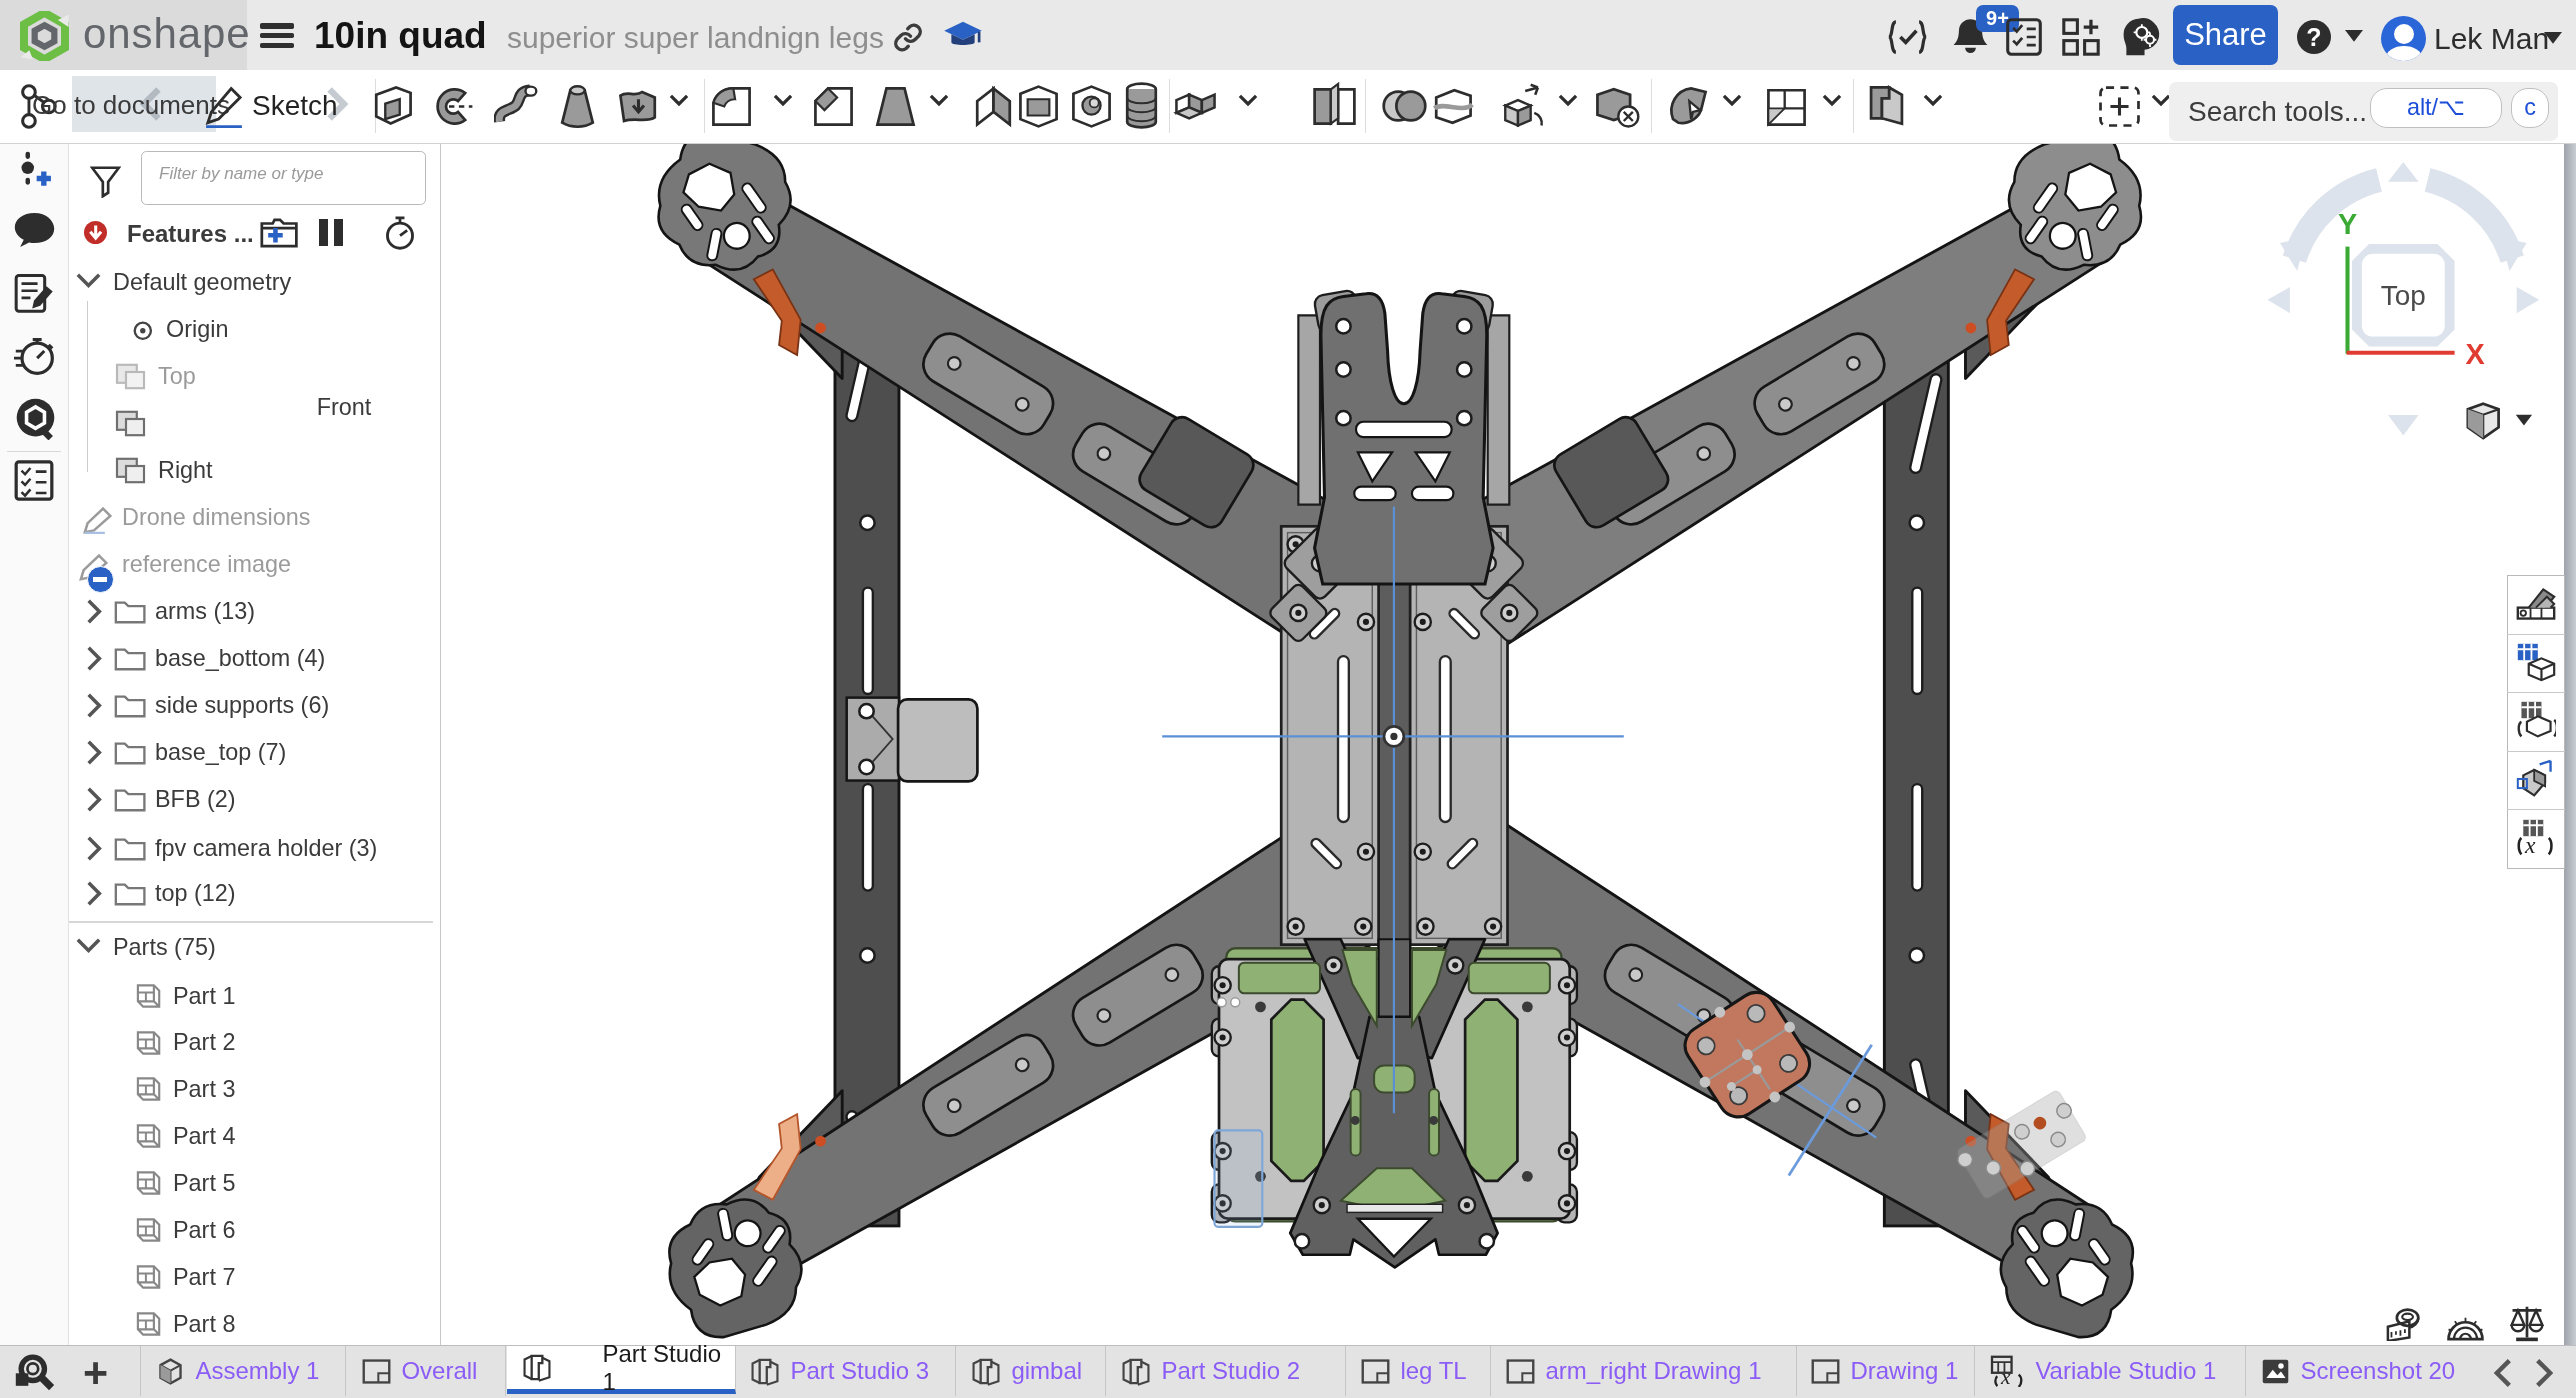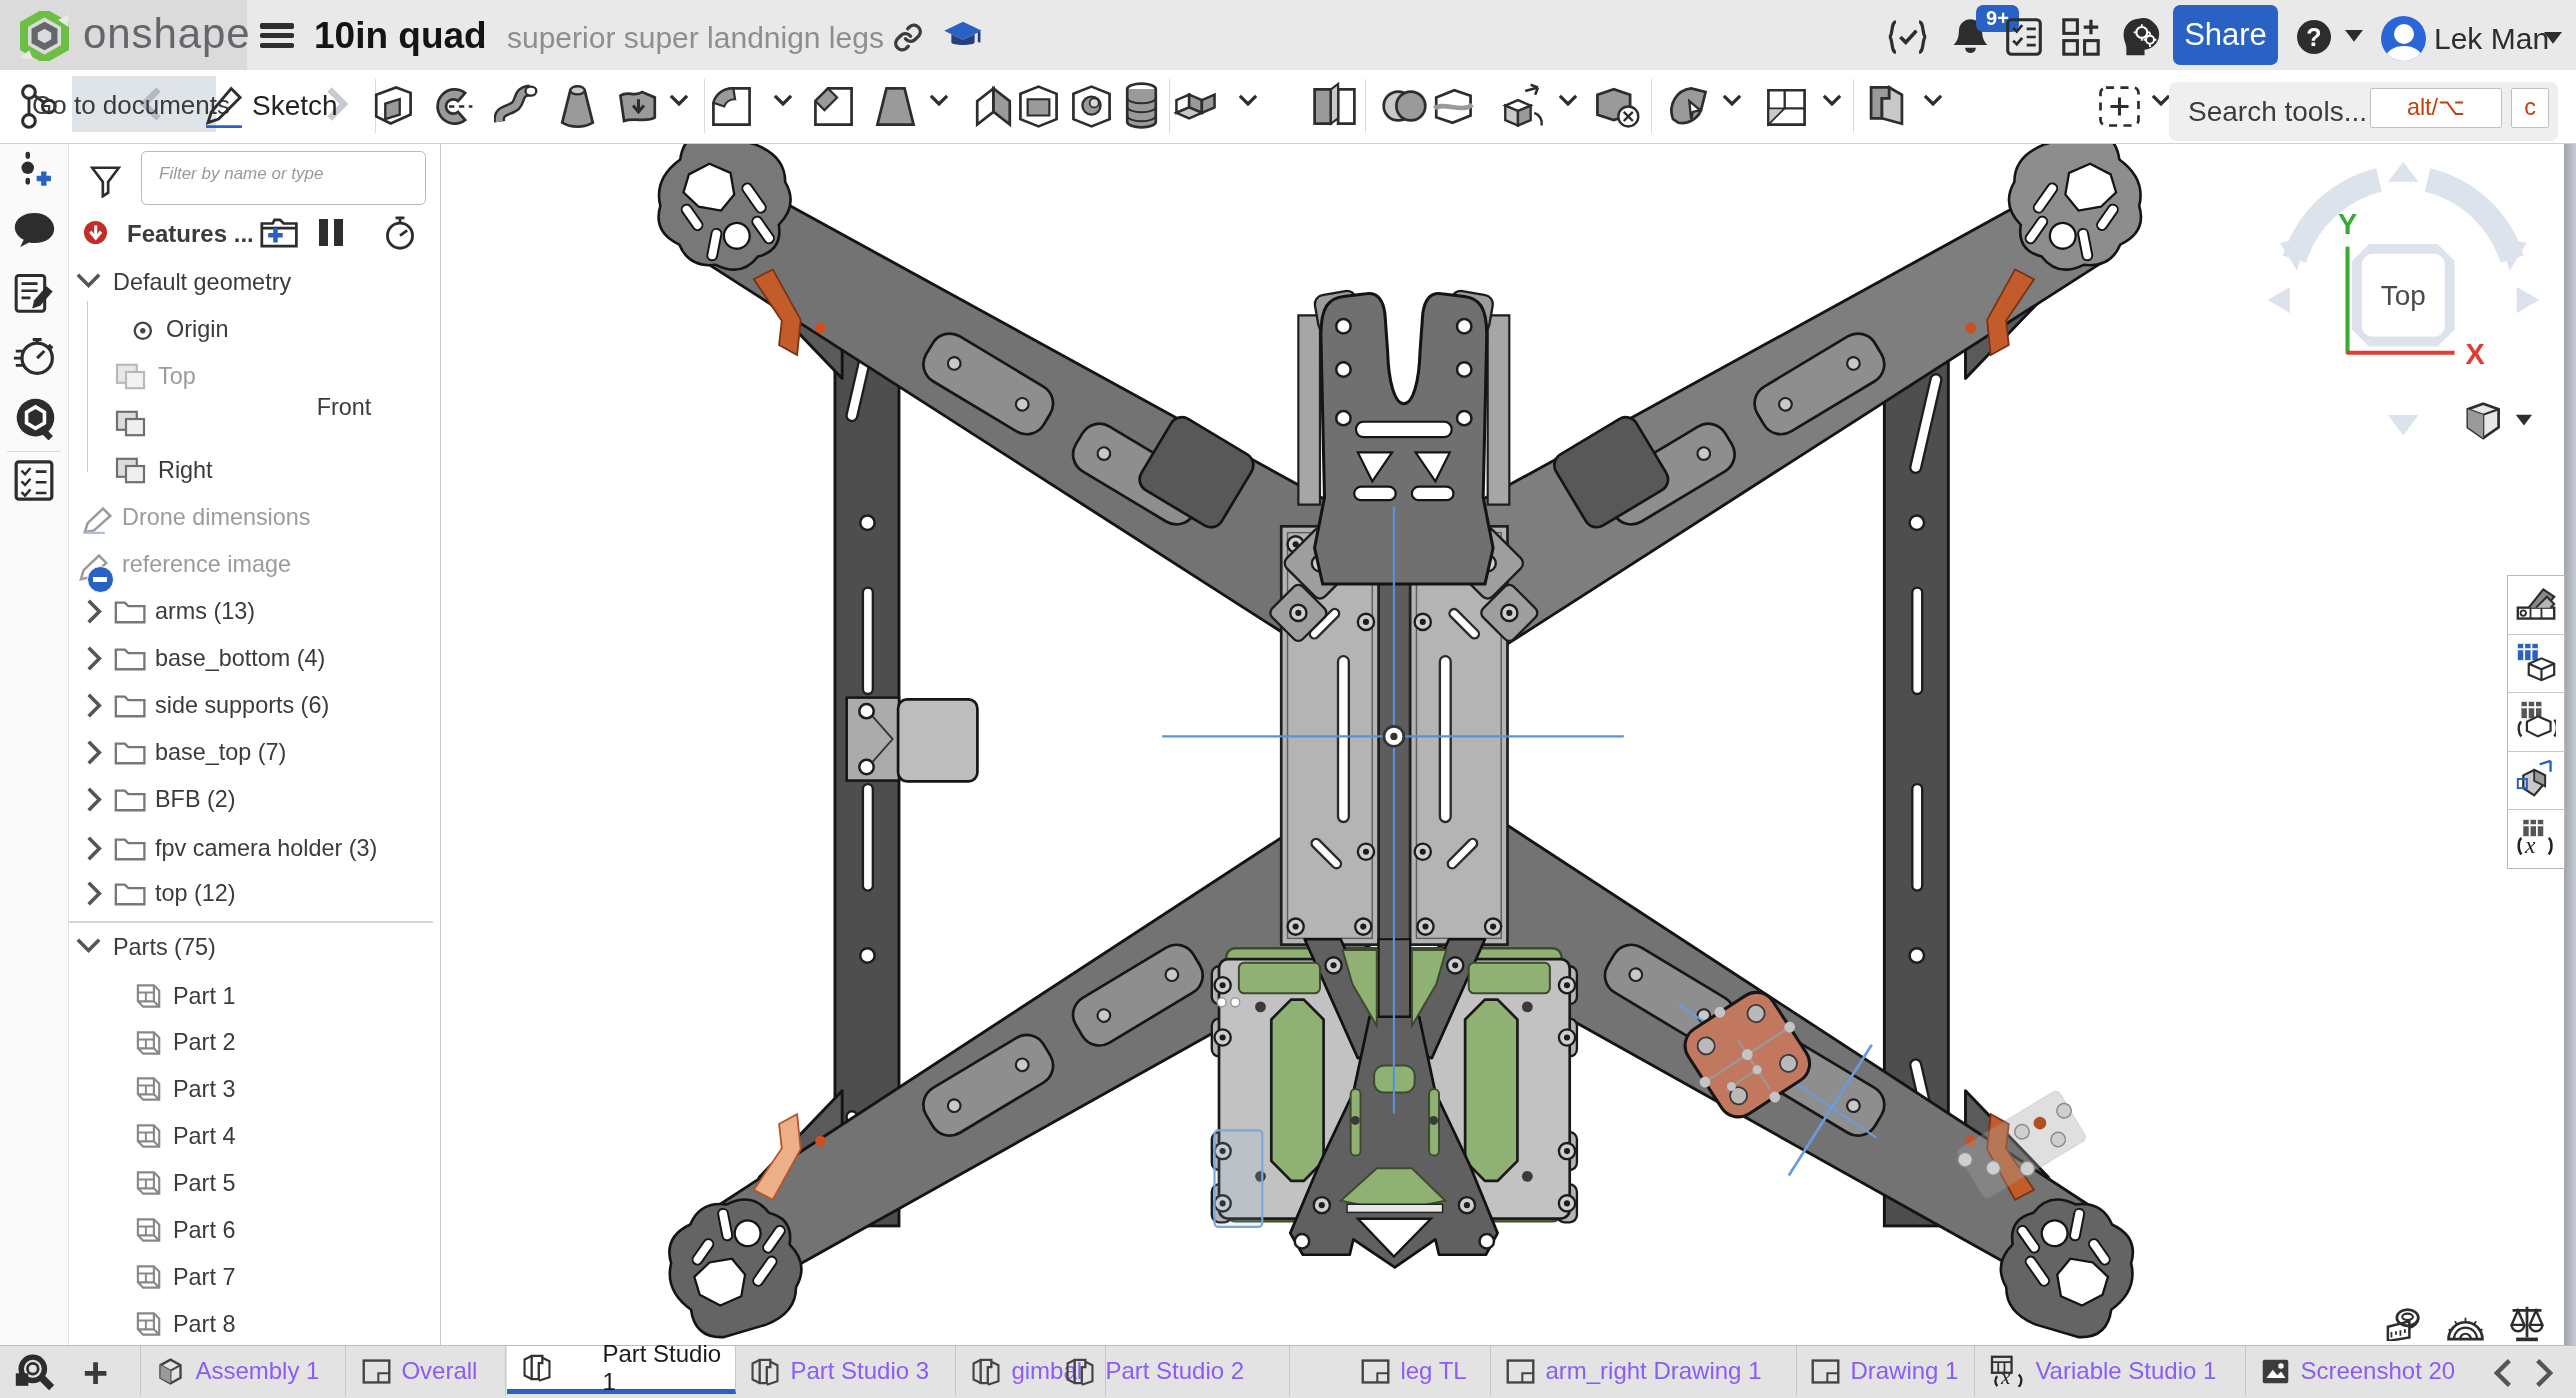--- a/index.html
+++ b/index.html
@@ -14,21 +14,21 @@
 #canvas { position:absolute; left:441px; top:144px; width:2124px; height:1201px; background:#fff; }
 #scrollstrip { position:absolute; left:2564px; top:144px; width:11.7px; height:1201px; background:linear-gradient(90deg,#9ea3ac,#c8ccd3); }
 #tabbar { position:absolute; left:0; top:1345px; width:2576px; height:54px; background:#e3e3e3; border-top:0.9px solid #bdbdbd; }
 .trow { position:absolute; left:0; width:372px; height:47px; line-height:47px; font-size:23.4px; color:#3b3b3b; }
 .grey { color:#9b9b9b; }
 .tab { position:absolute; top:1346px; height:50px; border-right:0.9px solid #c6c6c6; font-size:24px; color:#8b5cf6; display:flex; align-items:center; }
 .tab svg { margin:0 9px 0 14.4px; flex:none; }
 .tabactive { background:#fff; border-bottom:5.4px solid #2a61c5; color:#1a1a1a; height:48px; }
 .sep2 { position:absolute; top:79px; width:0.9px; height:54px; background:#dcdcdc; }
 .chev { position:absolute; top:94px; width:20px; height:12.6px; }
-.kbd { position:absolute; top:88px; height:40px; background:#fff; border:1.8px solid #c0c0c0; border-radius:2px; font-size:23.4px; color:#c2410c; text-align:center; line-height:36px; }
+.kbd { position:absolute; top:88px; height:40px; background:#fff; border:1.8px solid #c0c0c0; border-radius:17px; font-size:23.4px; color:#1d4ed8; text-align:center; line-height:36px; }
 </style>
 </head>
 <body>
 <div id="topbar"></div>
 <div id="logoband"></div>
 
 <svg class="abs" style="left:20px;top:10.8px" width="49" height="50" viewBox="0 0 54 56">
   <path d="M27 2 L50 15 L50 41 L27 54 L4 41 L4 15 Z" fill="none" stroke="#6cbe45" stroke-width="9"></path>
   <path d="M27 16 L38 22 L38 34 L27 40 L16 34 L16 22 Z" fill="none" stroke="#63666b" stroke-width="7"></path>
   <path d="M42 10 L54 4 L54 18 Z" fill="#e9e9e9"></path>
@@ -763,21 +763,21 @@
   <span>Part Studio 3</span>
   </div>
 <div class="tab" style="left:956px;width:150px;">
   <svg width="32" height="31" viewBox="0 0 36 34">
       <path d="M12 4 h12 v8 h-4 v18 h-8 Z" fill="none" stroke="#444" stroke-width="2.6"></path>
       <path d="M24 6 l8 4 v18 l-12 4" fill="none" stroke="#444" stroke-width="2.4"></path>
       <path d="M12 4 l-8 4 v18 l8 4" fill="none" stroke="#444" stroke-width="2.4"></path>
     </svg>
   <span>gimbal</span>
   </div>
-<div class="tab" style="left:1050px;width:240px;">
+<div class="tab" style="left:1106px;width:240px;">
   <svg width="32" height="31" viewBox="0 0 36 34">
       <path d="M12 4 h12 v8 h-4 v18 h-8 Z" fill="none" stroke="#444" stroke-width="2.6"></path>
       <path d="M24 6 l8 4 v18 l-12 4" fill="none" stroke="#444" stroke-width="2.4"></path>
       <path d="M12 4 l-8 4 v18 l8 4" fill="none" stroke="#444" stroke-width="2.4"></path>
     </svg>
   <span>Part Studio 2</span>
   </div>
 <div class="tab" style="left:1346px;width:145px;">
   <svg width="31" height="31" viewBox="0 0 34 34">
       <rect x="3" y="5" width="28" height="24" fill="none" stroke="#444" stroke-width="2.6"></rect>

